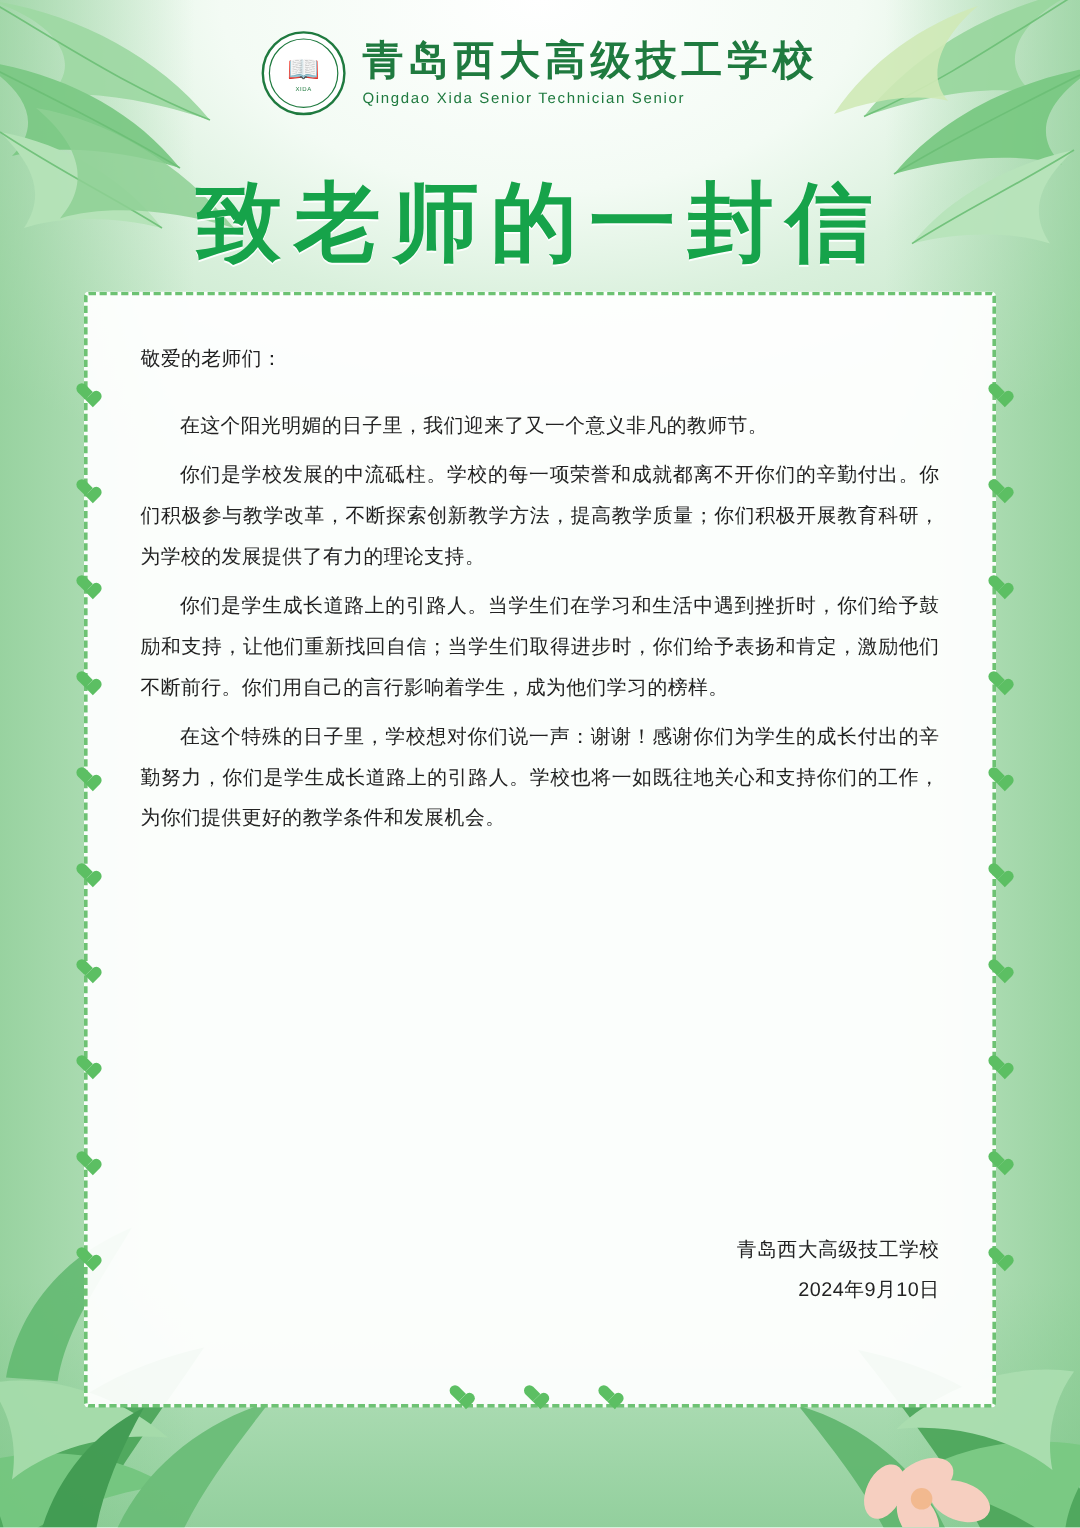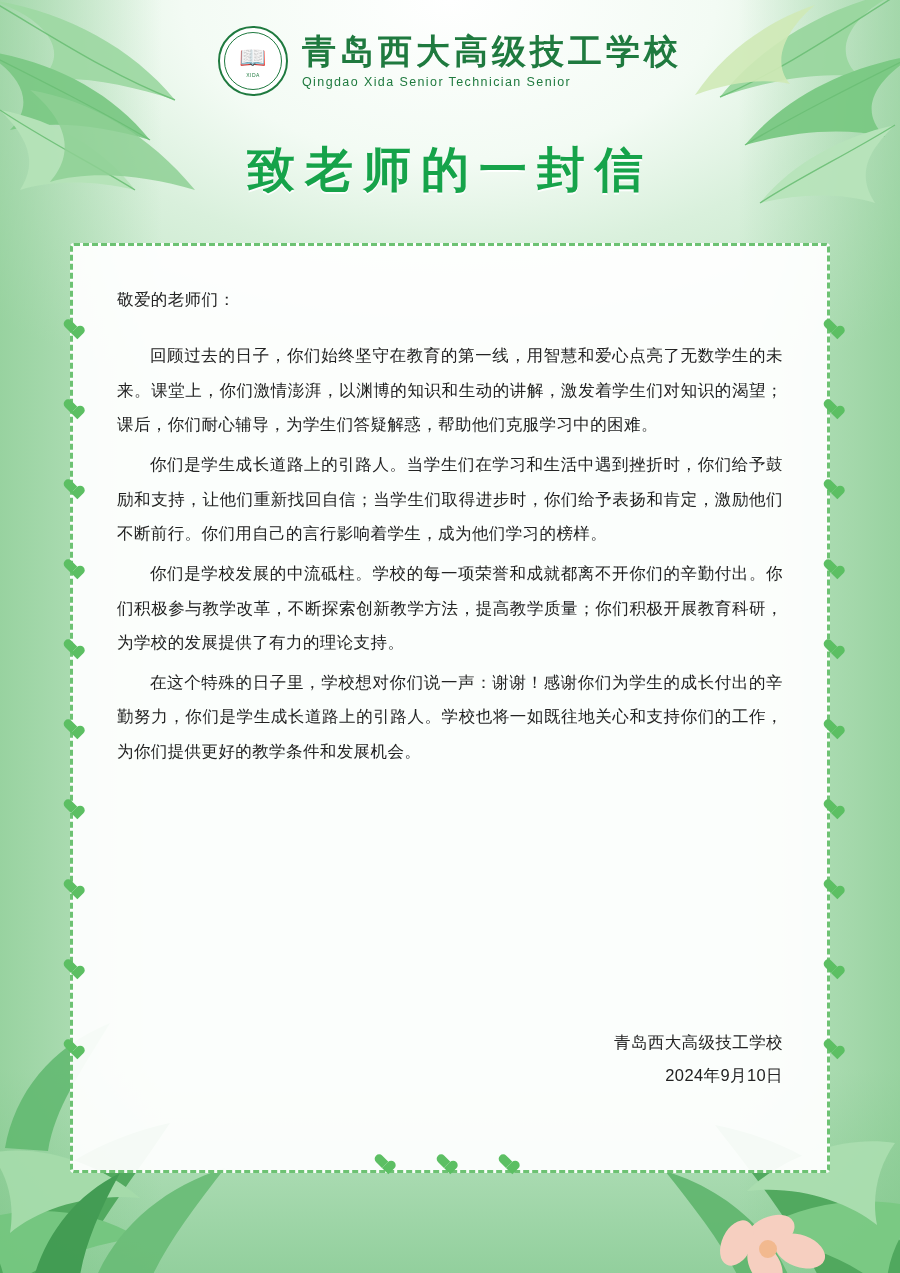--- a/index.html
+++ b/index.html
@@ -107,21 +107,21 @@
 
   
   .title {
     position: absolute;
     top: 138px;
     left: 0;
     right: 0;
     text-align: center;
     font-family: "DejaVu Serif", "Liberation Serif", serif;
     font-weight: bold;
-    font-size: 48px;
+    font-size: 72px;
     letter-spacing: 10px;
     color: #16a34a;
     text-shadow: 0 2px 0 rgba(255,255,255,0.9);
     z-index: 5;
   }
 
   
   .letter-card {
     position: absolute;
     left: 70px;
@@ -271,23 +271,23 @@
       <div class="school-cn">青岛西大高级技工学校</div>
       <div class="school-en">Qingdao Xida Senior Technician Senior</div>
     </div>
   </div>
 
   <div class="title">致老师的一封信</div>
 
   <div class="letter-card">
     <div class="letter-body">
       <p class="salutation">敬爱的老师们：</p>
-      <p class="para">回顾过去的日子，你们始终坚守在教育的第一线，用智慧和爱心点亮了无数学生的未来。课堂上，你们激情澎湃，以渊博的知识和生动的讲解，激发着学生们对知识的渴望；课后，你们耐心辅导，为学生们答疑解惑，帮助他们克服学习中的困难。</p>
+      <p class="para">在这个阳光明媚的日子里，我们迎来了又一个意义非凡的教师节。</p>
+      <p class="para">你们是学校发展的中流砥柱。学校的每一项荣誉和成就都离不开你们的辛勤付出。你们积极参与教学改革，不断探索创新教学方法，提高教学质量；你们积极开展教育科研，为学校的发展提供了有力的理论支持。</p>
       <p class="para">你们是学生成长道路上的引路人。当学生们在学习和生活中遇到挫折时，你们给予鼓励和支持，让他们重新找回自信；当学生们取得进步时，你们给予表扬和肯定，激励他们不断前行。你们用自己的言行影响着学生，成为他们学习的榜样。</p>
-      <p class="para">你们是学校发展的中流砥柱。学校的每一项荣誉和成就都离不开你们的辛勤付出。你们积极参与教学改革，不断探索创新教学方法，提高教学质量；你们积极开展教育科研，为学校的发展提供了有力的理论支持。</p>
       <p class="para">在这个特殊的日子里，学校想对你们说一声：谢谢！感谢你们为学生的成长付出的辛勤努力，你们是学生成长道路上的引路人。学校也将一如既往地关心和支持你们的工作，为你们提供更好的教学条件和发展机会。</p>
     </div>
     <div class="signature">
       <div>青岛西大高级技工学校</div>
       <div>2024年9月10日</div>
     </div>
   </div>
 
   <div class="heart" style="left:63px; top:320px;"></div>
   <div class="heart" style="left:63px; top:400px;"></div>

